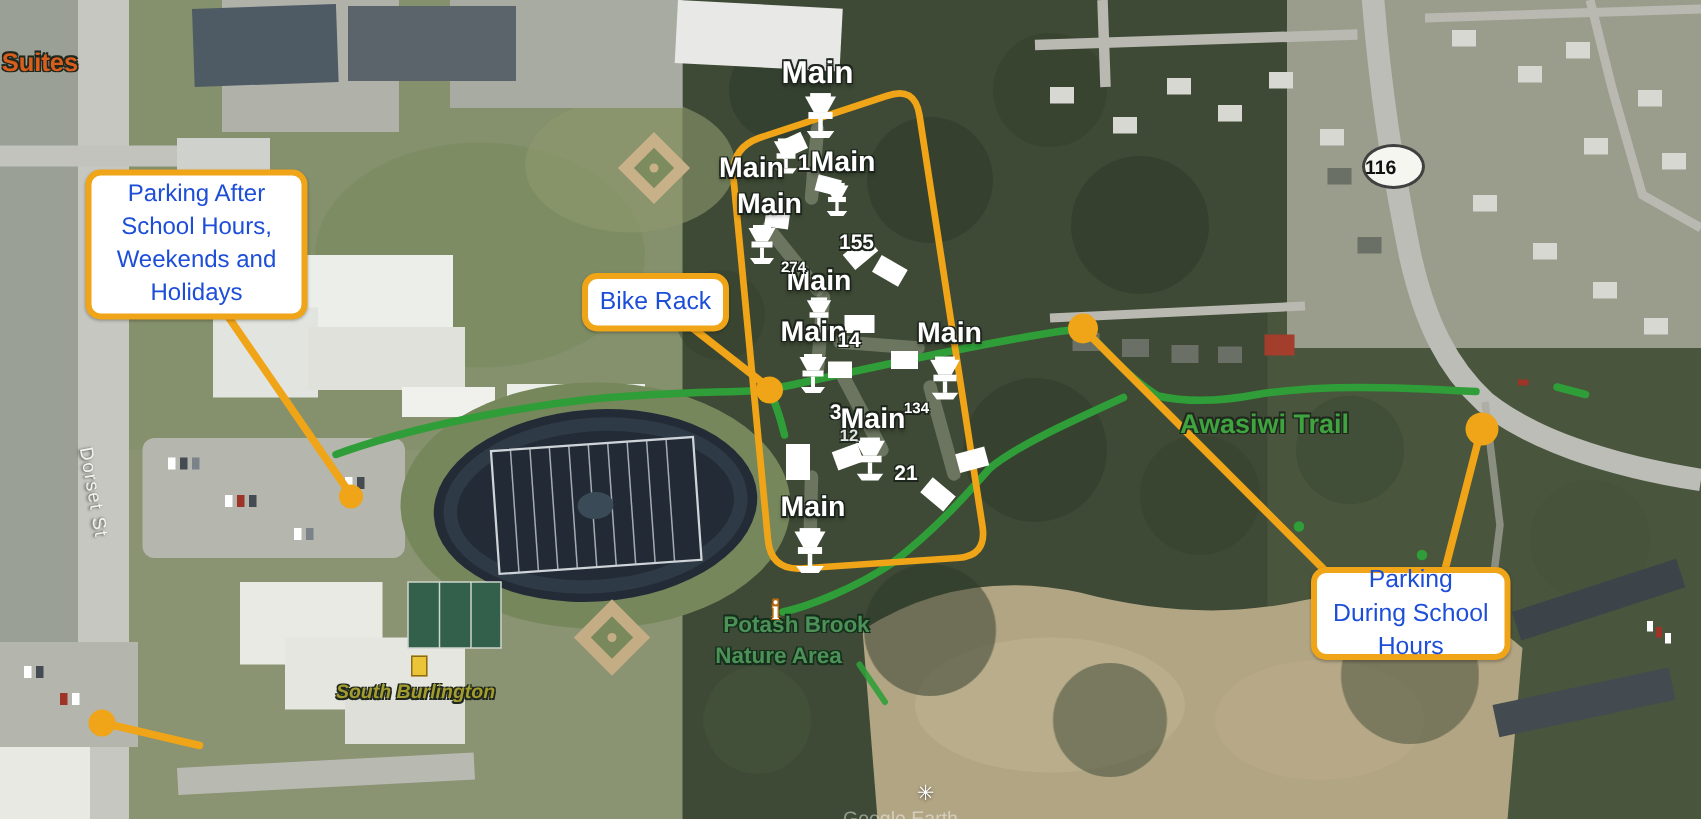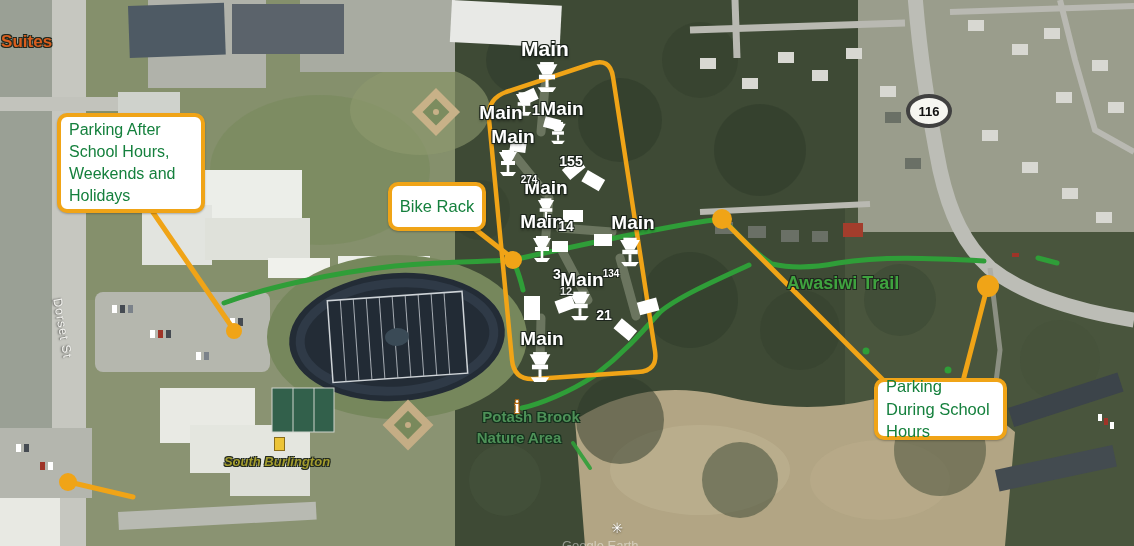--- a/index.html
+++ b/index.html
@@ -3,21 +3,21 @@
 <meta charset="utf-8">
 <style>
   html,body{margin:0;padding:0;background:#222;}
   #stage{position:relative;width:1134px;height:546px;overflow:hidden;
          font-family:"Liberation Sans",sans-serif;background:#8e9180;}
   #stage svg{position:absolute;left:0;top:0;}
   .abs{position:absolute;}
   .ctr{transform:translate(-50%,-50%);}
   
   .callout{position:absolute;background:#fff;border:4px solid #F0A417;border-radius:10px;
-           color:#15803d;text-align:left;display:flex;align-items:center;justify-content:center;
+           color:#1d4ed8;text-align:center;display:flex;align-items:center;justify-content:center;
            box-sizing:border-box;line-height:1.38;box-shadow:0 1px 2px rgba(0,0,0,.25);z-index:30;}
   
   .hole-label{position:absolute;color:#fff;font-weight:bold;font-size:19px;white-space:nowrap;z-index:20;
      text-shadow:-1px -1px 0 #1c241c,1px -1px 0 #1c241c,-1px 1px 0 #1c241c,1px 1px 0 #1c241c,0 2px 3px rgba(0,0,0,.55);}
   .hole-num{position:absolute;color:#fff;font-weight:bold;font-size:14px;white-space:nowrap;z-index:20;
      text-shadow:-1px -1px 0 #1c241c,1px -1px 0 #1c241c,-1px 1px 0 #1c241c,1px 1px 0 #1c241c;}
   .geo-label{position:absolute;white-space:nowrap;z-index:12;font-weight:bold;}
   .shadow-dk{text-shadow:-1px -1px 0 #20281e,1px -1px 0 #20281e,-1px 1px 0 #20281e,1px 1px 0 #20281e;}
 </style>
 </head>
@@ -312,22 +312,22 @@
   <div class="abs" style="left:274px;top:437px;width:9px;height:12px;background:#ecc437;border:1px solid #8a6d1a;z-index:12;"></div>
 
   <div class="geo-label shadow-dk ctr abs" style="left:843px;top:283px;font-size:18px;font-weight:600;color:#3FA33F;">Awasiwi Trail</div>
 
   <div class="geo-label ctr abs" style="left:519px;top:427px;font-size:15px;color:#4E9158;text-align:center;line-height:1.4;
               text-shadow:-1px -1px 0 #14301c,1px -1px 0 #14301c,-1px 1px 0 #14301c,1px 1px 0 #14301c;">
     <span style="display:block;margin-left:24px;">Potash Brook</span>
     <span style="display:block;">Nature Area</span>
   </div>
 
-  <div class="ctr abs" style="left:929px;top:111px;width:38px;height:26px;background:#f6f6f1;border:4px solid #404040;border-radius:50%;
-              display:flex;align-items:center;justify-content:center;z-index:12;">
+  <div class="ctr abs" style="left:929px;top:111px;width:38px;height:26px;background:#f6f6f1;border:2px solid #404040;border-radius:50%;
+              display:flex;align-items:center;justify-content:flex-start;z-index:12;">
     <span style="font-size:13px;font-weight:bold;color:#111;">116</span>
   </div>
 
   <div class="ctr abs" style="left:517px;top:407px;font-family:'Liberation Serif',serif;font-weight:bold;font-size:18px;color:#fff;z-index:20;
               text-shadow:-1px -1px 0 #b86a10,1px -1px 0 #b86a10,-1px 1px 0 #b86a10,1px 1px 0 #b86a10;">i</div>
 
   <div class="ctr abs" style="left:617px;top:528px;font-size:14px;color:#fff;z-index:12;text-shadow:0 1px 2px rgba(0,0,0,.6);">✳</div>
 
   <div class="abs" style="left:562px;top:538px;font-size:13px;color:rgba(255,255,255,.45);z-index:11;">Google Earth</div>
 
@@ -347,21 +347,21 @@
   <div class="hole-num ctr" style="left:566px;top:226px;">14</div>
   <div class="hole-num ctr" style="left:611px;top:273px;font-size:10px;">134</div>
   <div class="hole-num ctr" style="left:557px;top:274px;">3</div>
   <div class="hole-num ctr" style="left:566px;top:291px;font-size:11px;opacity:.85;">12</div>
   <div class="hole-num ctr" style="left:604px;top:315px;">21</div>
 
   <div class="callout" style="left:57px;top:113px;width:148px;height:100px;font-size:16px;padding:4px 8px;">
     <span>Parking After School Hours, Weekends and Holidays</span>
   </div>
 
-  <div class="callout" style="left:388px;top:182px;width:98px;height:49px;font-size:16.5px;padding:2px 6px;white-space:nowrap;">
+  <div class="callout" style="left:388px;top:182px;width:98px;height:39px;font-size:16.5px;padding:2px 6px;white-space:nowrap;">
     <span>Bike Rack</span>
   </div>
 
   <div class="callout" style="left:874px;top:378px;width:133px;height:62px;font-size:16.5px;padding:4px 8px;">
     <span>Parking During School Hours</span>
   </div>
 
 
 </div>
 

